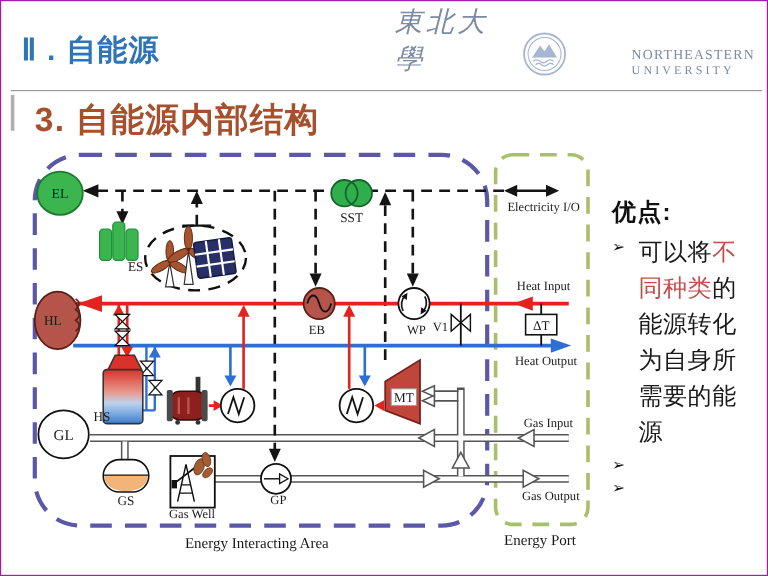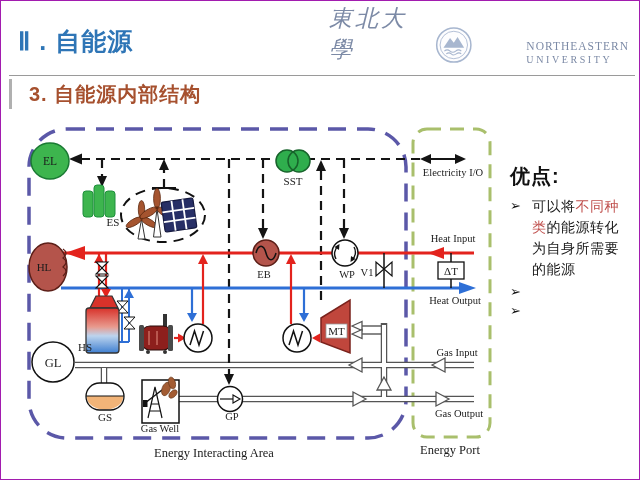--- a/index.html
+++ b/index.html
@@ -10,31 +10,31 @@
   .page-title{position:absolute;left:17px;top:24px;font-size:25px;font-weight:bold;
               color:#2E75B6;letter-spacing:1px;}
   .logo-group{position:absolute;left:328px;top:12px;width:300px;height:52px;display:flex;align-items:flex-end;}
   .logo-cn{font-family:"Liberation Serif",serif;font-size:23px;color:#7c8aa6;letter-spacing:3px;font-style:italic;}
   .logo-seal{width:40px;height:40px;margin:0 6px 0 8px;}
   .logo-en{font-family:"Liberation Serif",serif;color:#7c8aa6;line-height:1.15;margin-left:48px;}
   .logo-en .l1{font-size:11.5px;letter-spacing:1px;}
   .logo-en .l2{font-size:10px;letter-spacing:2.6px;}
   .divider{position:absolute;left:8px;top:74px;width:626px;border-top:1.5px solid #9a9a9a;}
   .subtitle-bar{position:absolute;left:8px;top:78px;width:3px;height:30px;background:#b0b0b0;}
-  .subtitle{position:absolute;left:28px;top:80px;font-size:20px;font-weight:bold;color:#A6502E;letter-spacing:1px;}
+  .subtitle{position:absolute;left:28px;top:80px;font-size:28px;font-weight:bold;color:#A6502E;letter-spacing:1px;}
   
   svg.diagram{position:absolute;left:0;top:0;}
   svg text{font-family:"Liberation Serif",serif;fill:#1b1b1b;}
   
   .advantages{position:absolute;left:509px;top:162px;width:150px;}
   .adv-heading{font-size:20px;font-weight:bold;color:#111;letter-spacing:1px;}
   .adv-list{list-style:none;margin:6px 0 0 0;padding:0;}
   .adv-list li{display:flex;margin-bottom:2px;}
   .adv-bullet{width:22px;flex:0 0 22px;font-size:13px;color:#111;padding-top:2px;}
-  .adv-text{width:93px;font-family:Liberation Serif, serif;font-size:14px;line-height:1.5;
+  .adv-text{width:93px;font-family:Liberation Serif, serif;font-size:20px;line-height:1.5;
             color:#1a1a1a;letter-spacing:.5px;word-break:break-all;line-break:anywhere;}
   .adv-text .red{color:#C0504D;}
 </style>
 </head>
 <body>
 
 <div class="slide">
 
   <div class="page-title">Ⅱ . 自能源</div>
   <div class="logo-group">

